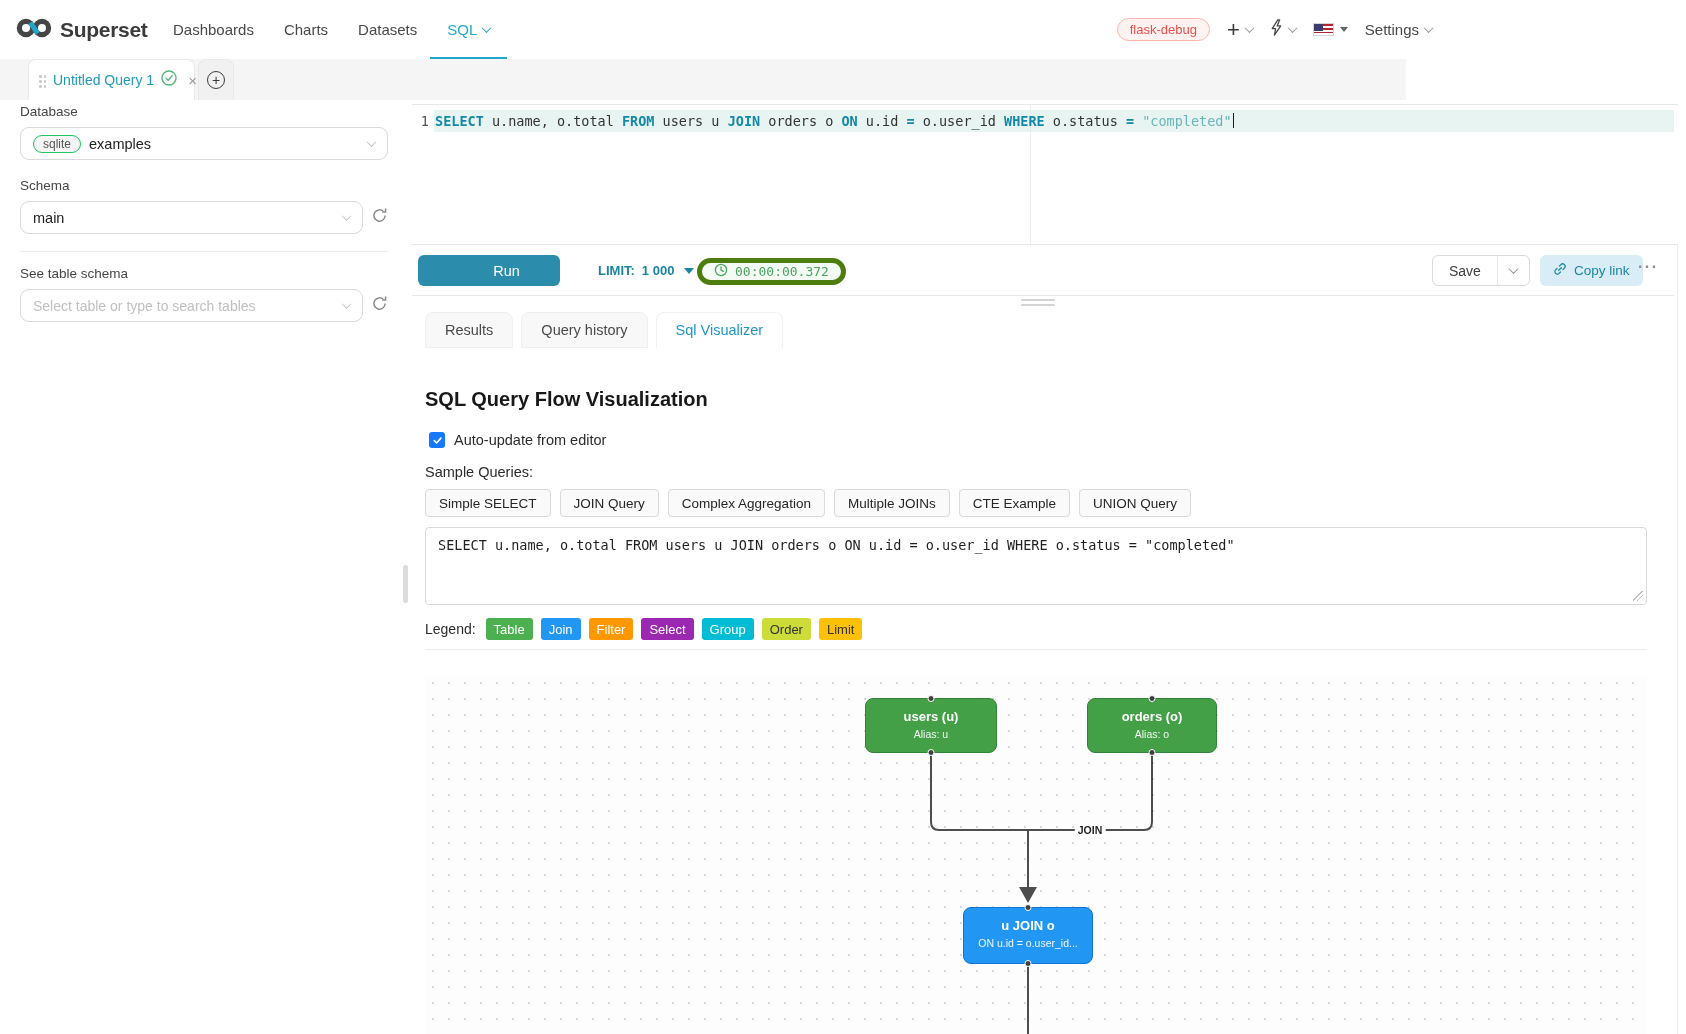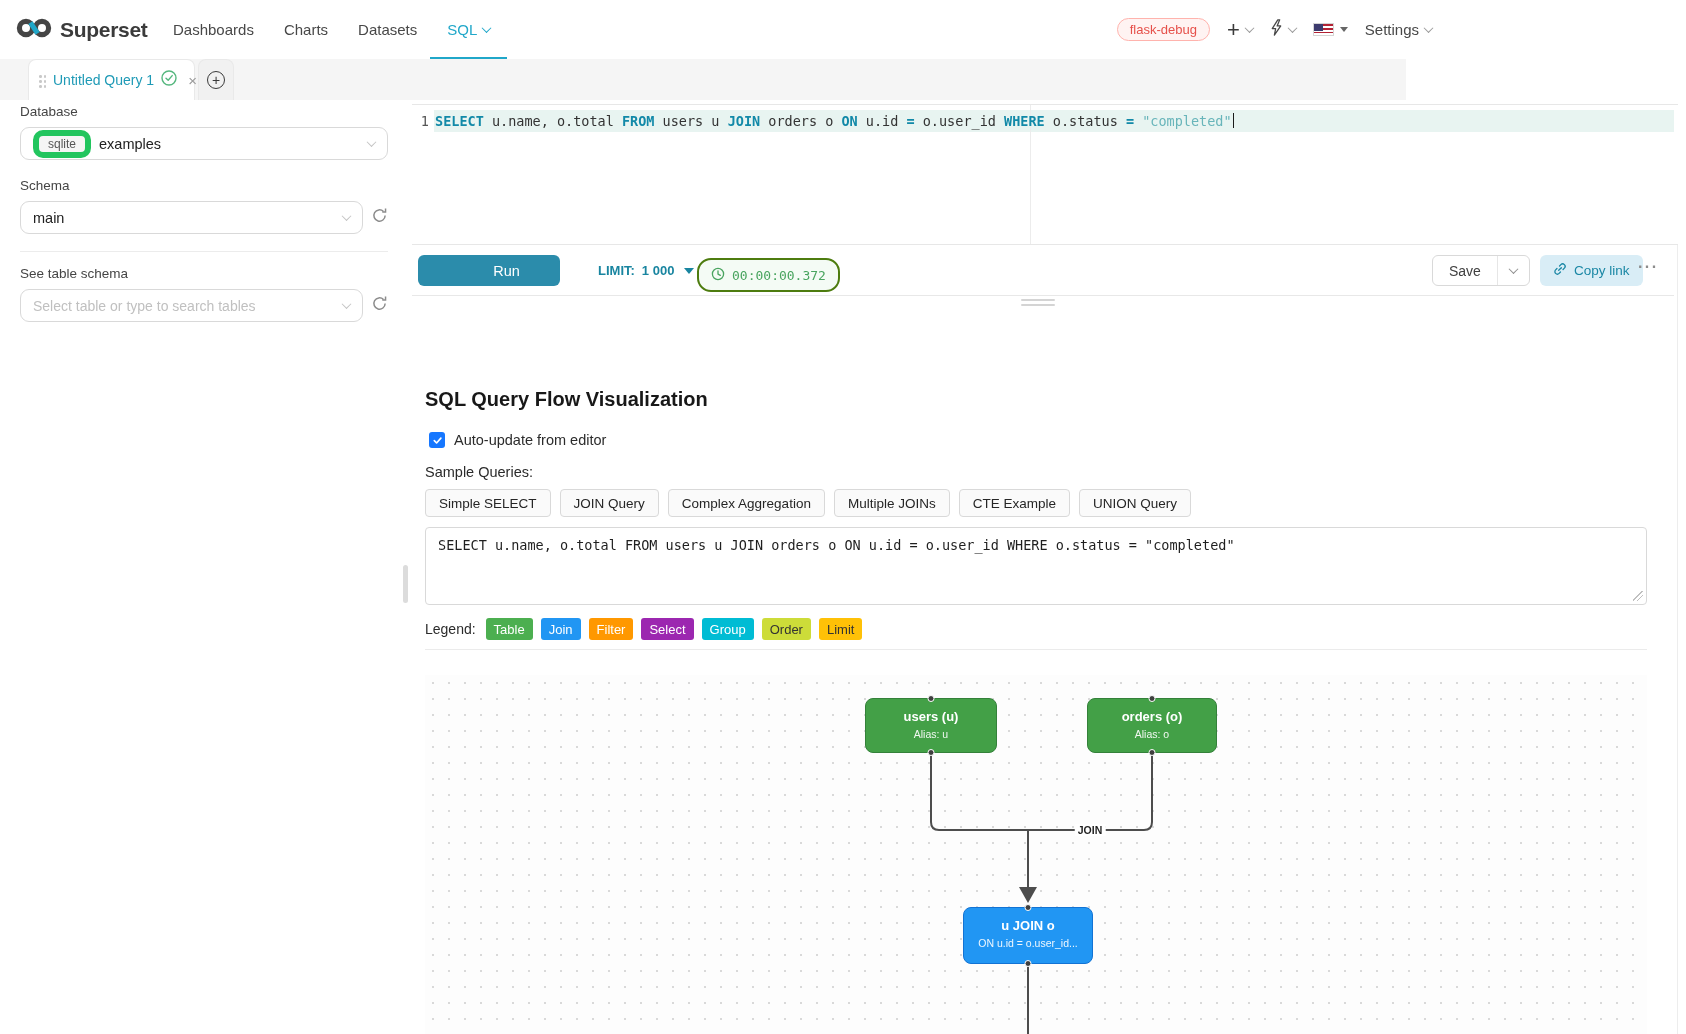--- a/index.html
+++ b/index.html
@@ -47,21 +47,21 @@
     display:flex; align-items:center; justify-content:center; cursor:pointer; }
   .circle-plus { width:18px; height:18px; border:1.6px solid #3a3a3a; border-radius:50%;
     display:flex; align-items:center; justify-content:center; font-size:14px; color:#3a3a3a; line-height:1; }
 
   
   .sidebar { position:absolute; left:0; top:88px; width:402px; padding:16px 14px 0 20px; }
   .side-label { font-size:13.5px; color:#454545; margin-bottom:8px; }
   .side-row { display:flex; align-items:center; gap:8px; }
   .select { flex:1; height:33px; border:1px solid #d9d9d9; border-radius:9px; background:#fff;
     display:flex; align-items:center; padding:0 12px; gap:8px; cursor:pointer; }
-  .engine-pill { font-size:12px; color:#555; background:#f5f5f5; border:6px solid #22c55e;
+  .engine-pill { font-size:12px; color:#555; background:#f5f5f5; border:1px solid #22c55e;
     border-radius:10px; padding:1px 9px; }
   .select-value { flex:1; font-size:14.5px; color:#222; }
   .select-placeholder { flex:1; font-size:14px; color:#c0c0c0; white-space:nowrap; overflow:hidden; }
   .select .chev { border-color:#c4c4c4; }
   .side-divider { border-top:1px solid #ececec; margin:17px 0 14px 0; }
   .mb18 { margin-bottom:18px; }
 
   .sash-grip { position:absolute; left:403px; top:565px; width:5px; height:38px; background:#dcdcdc; border-radius:3px; }
   .right-edge-line { position:absolute; left:1677px; top:104px; width:1px; height:930px; background:#ededed; }
 
@@ -81,22 +81,22 @@
   .cursor { display:inline-block; width:1.5px; height:15px; background:#1a1a1a; vertical-align:-2px; margin-left:1px; }
 
   
   .run-btn { position:absolute; left:418px; top:255px; width:142px; height:31px; background:#2b8cab;
     border:none; border-radius:6px; color:#fff; font-size:14.5px; font-weight:500;
     font-family:"Liberation Sans", sans-serif; cursor:pointer;padding-left:35px; }
   .limit-group { position:absolute; left:598px; top:255px; height:31px; display:flex; align-items:center;
     gap:7px; color:#1985a0; font-size:13px; font-weight:bold; cursor:pointer; }
   .limit-caret { width:0; height:0; border-left:5px solid transparent; border-right:5px solid transparent;
     border-top:6px solid #1985a0; margin-left:3px; }
-  .timer-pill { position:absolute; left:697px; top:258px; height:34px; display:flex; align-items:center;
-    gap:7px; padding:0 12px; background:#f4fbf5; border:2px solid #4d7c0f; border-radius:14px;
+  .timer-pill { position:absolute; left:697px; top:258px; height:27px; display:flex; align-items:center;
+    gap:7px; padding:0 12px; background:#f4fbf5; border:5px solid #4d7c0f; border-radius:14px;
     color:#49a45f; font-family:"DejaVu Sans Mono", monospace; font-size:13px; }
   .save-split { position:absolute; left:1432px; top:255px; height:31px; display:flex;
     border:1px solid #d9d9d9; border-radius:6px; overflow:hidden; background:#fff; cursor:pointer; }
   .save-main { padding:0 16px; display:flex; align-items:center; font-size:14px; color:#404040; }
   .save-caret { width:32px; display:flex; align-items:center; justify-content:center; border-left:1px solid #e6e6e6; }
   .save-caret .chev { border-color:#8f8f8f; }
   .copy-btn { position:absolute; left:1540px; top:255px; height:31px; padding:0 13px;
     display:flex; align-items:center; gap:7px; background:#d9edf6; border:none; border-radius:6px;
     color:#1a87a5; font-size:13.5px; font-family:"Liberation Sans", sans-serif; cursor:pointer; }
   .more-btn { position:absolute; left:1638px; top:258px; color:#8c8c8c; font-size:16px;
@@ -302,20 +302,25 @@
     <span>Copy link</span>
   </button>
   <span class="more-btn">···</span>
 
   <div class="pane-divider"></div>
   <div class="drag-handle">
       <i></i>
       <i></i>
     </div>
 
+  <div class="result-tabs">
+      <div class="rtab">Results</div>
+      <div class="rtab">Query history</div>
+      <div class="rtab active">Sql Visualizer</div>
+    </div>
 
   <div class="viz-title">SQL Query Flow Visualization</div>
   <div class="auto-row">
     <span class="checkbox">
       <svg width="11" height="11" viewBox="0 0 12 12">
         <path d="M2.5 6.2 L5 8.7 L9.7 3.4" stroke="#fff" stroke-width="1.8" fill="none" stroke-linecap="round" stroke-linejoin="round"></path>
       </svg>
     </span>
     <span class="auto-label">Auto-update from editor</span>
   </div>

